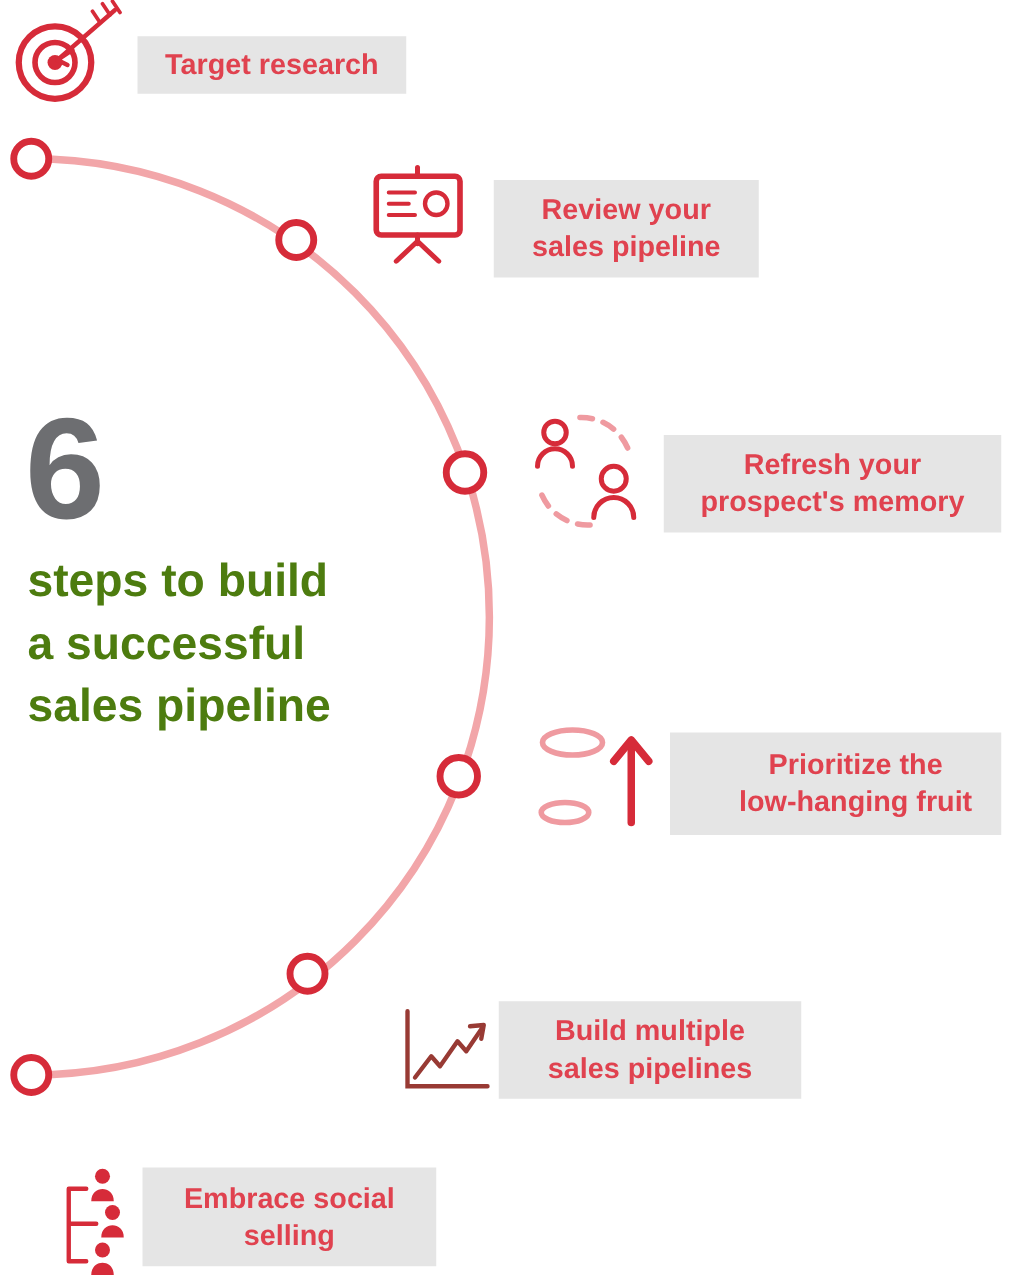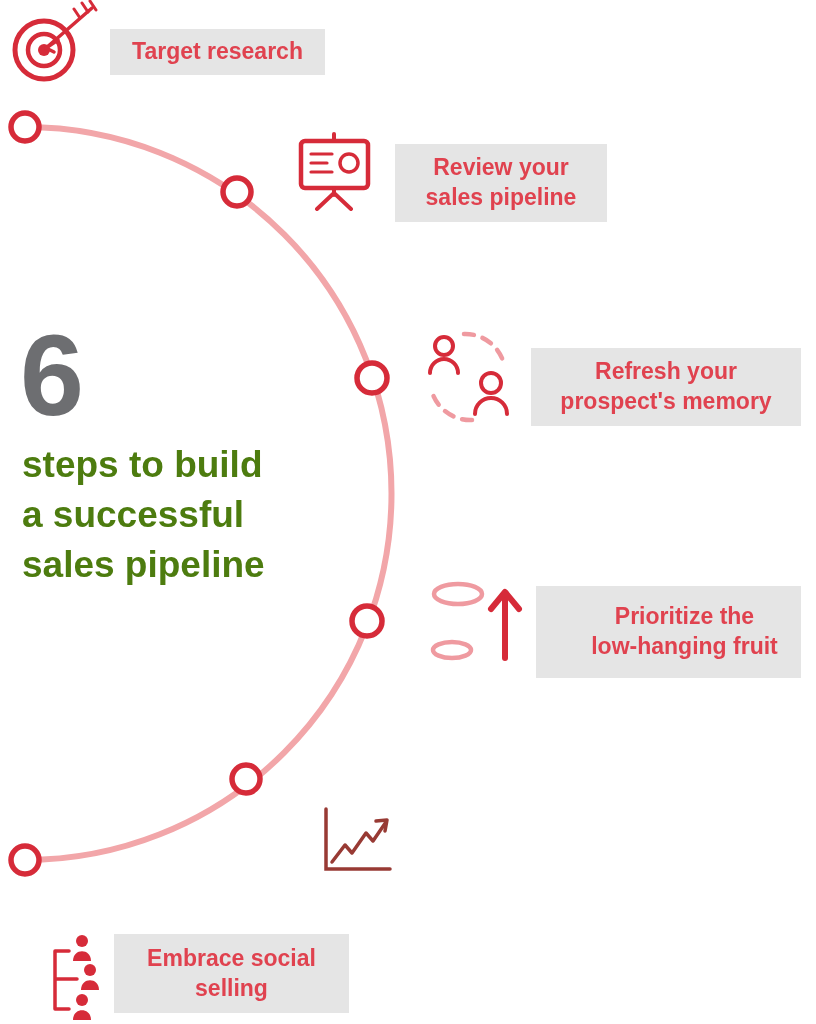--- a/index.html
+++ b/index.html
@@ -22,21 +22,21 @@
     line-height: 1.3;
     display: flex;
     align-items: center;
     justify-content: center;
     text-align: center;
     white-space: pre-line;
   }
   #box-target   { left: 110px; top: 29px;  width: 215px; height: 46px; }
   #box-review   { left: 395px; top: 131px; width: 212px; height: 78px; margin-top: 13px; }
   #box-refresh  { left: 531px; top: 348px; width: 270px; height: 78px; }
-  #box-priority { left: 536px; top: 586px; width: 265px; height: 92px; padding-left: 32px; }
+  #box-priority { left: 536px; top: 586px; width: 265px; height: 82px; padding-left: 32px; }
   #box-build    { left: 399px; top: 801px; width: 242px; height: 78px; }
   #box-social   { left: 114px; top: 934px; width: 235px; height: 79px; }
 
   .icon { position: absolute; }
   #icon-target   { left: 4px;   top: 0px;   }
   #icon-review   { left: 296px; top: 131px; }
   #icon-refresh  { left: 416px; top: 326px; }
   #icon-priority { left: 421px; top: 578px; }
   #icon-build    { left: 318px; top: 805px; }
   #icon-social   { left: 27px;  top: 927px; }
@@ -80,20 +80,22 @@
     <div>sales pipeline</div>
   </div>
 
   <div class="label-box" id="box-target">Target research</div>
   <div class="label-box" id="box-review">Review your
 sales pipeline</div>
   <div class="label-box" id="box-refresh">Refresh your
 prospect's memory</div>
   <div class="label-box" id="box-priority">Prioritize the
 low-hanging fruit</div>
+  <div class="label-box" id="box-build">Build multiple
+sales pipelines</div>
   <div class="label-box" id="box-social">Embrace social
 selling</div>
 
   <svg class="icon" id="icon-target" width="96" height="96" viewBox="0 0 96 96">
     <circle cx="40" cy="50" r="29" fill="none" stroke="#d62b39" stroke-width="5"></circle>
     <circle cx="40" cy="50" r="16" fill="none" stroke="#d62b39" stroke-width="4.5"></circle>
     <circle cx="40" cy="50" r="6" fill="#d62b39"></circle>
     <path d="M 42 48 L 88 8" fill="none" stroke="#d62b39" stroke-width="3.5" stroke-linecap="round"></path>
     <path d="M 78 3 L 84 12 M 86 1 L 92 10 M 70 9 L 76 18" fill="none" stroke="#d62b39" stroke-width="3" stroke-linecap="round"></path>
     <path d="M 54 40 L 42 48 L 50 52" fill="none" stroke="#d62b39" stroke-width="3.5" stroke-linecap="round" stroke-linejoin="round"></path>

